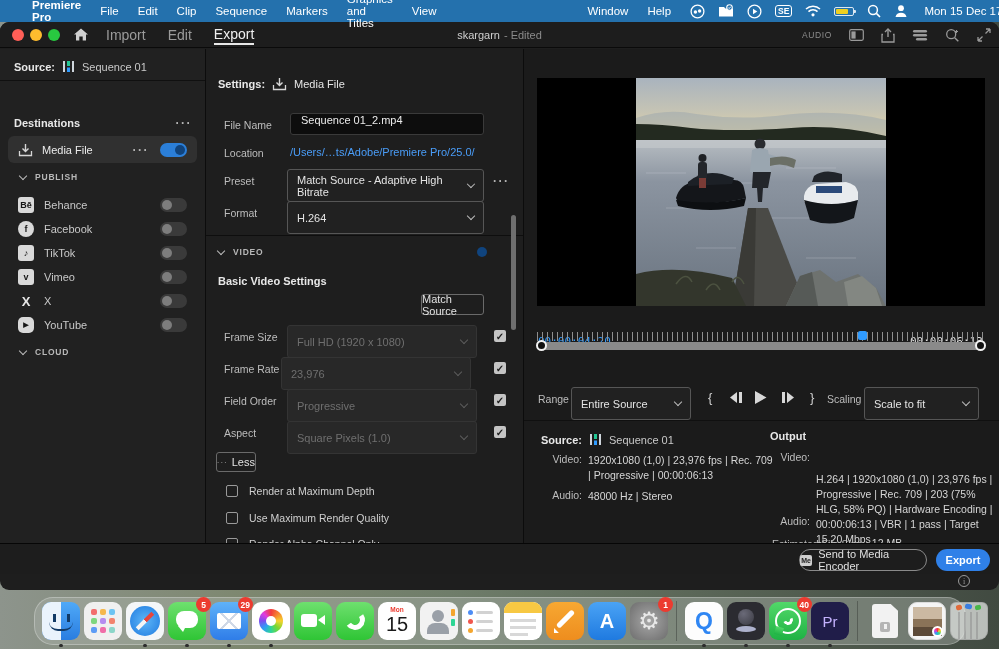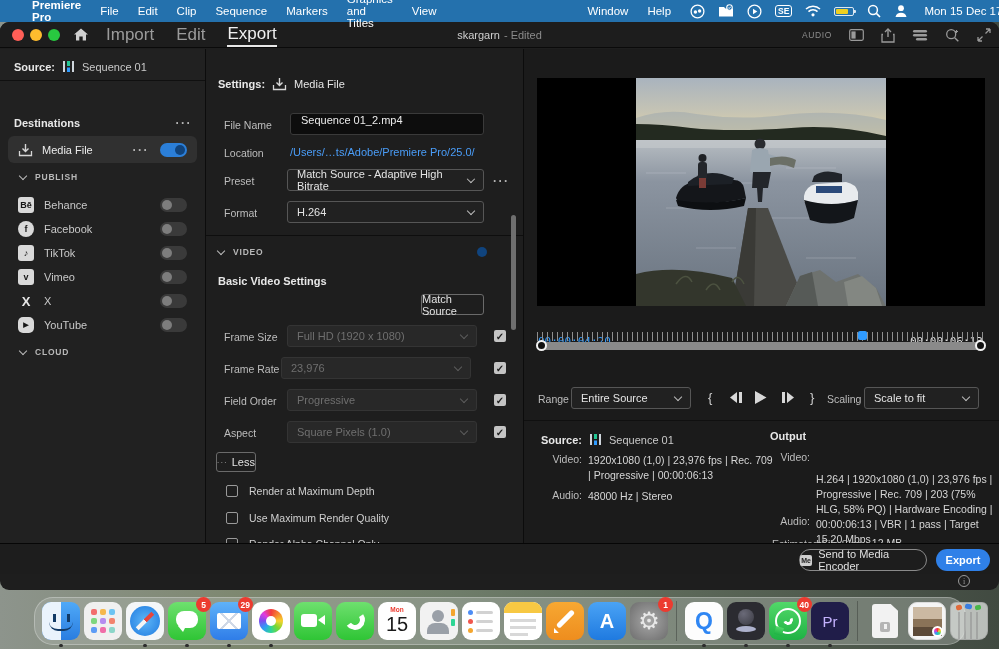--- a/index.html
+++ b/index.html
@@ -21,21 +21,21 @@
   .clock { font-size:11.5px; margin-left:3px; white-space:nowrap; }
   .battery { width:20px; height:9px; border:1px solid #dce8f2; border-radius:2px; position:relative; }
   .battery::after { content:""; position:absolute; left:1px; top:1px; bottom:1px; width:12px; background:#f0d020; border-radius:1px; }
   .battery::before { content:""; position:absolute; right:-3px; top:2px; width:2px; height:3px; background:#dce8f2; border-radius:0 1px 1px 0; }
 
   
   .window { position:absolute; left:0; top:22px; width:999px; height:568px; background:#1e1e1e;
     border-radius:9px 9px 9px 9px; overflow:hidden; z-index:10; }
   .titlebar { position:absolute; left:0; top:0; width:100%; height:26px; background:#1d1d1d; border-bottom:1px solid #0a0a0a; }
   .tl { position:absolute; top:7px; width:12px; height:12px; border-radius:50%; }
-  .tabs { position:absolute; left:100px; top:0; height:26px; display:flex; align-items:center; gap:22px; font-size:17px; color:#9b9b9b; }
+  .tabs { position:absolute; left:100px; top:0; height:26px; display:flex; align-items:center; gap:22px; font-size:14px; color:#9b9b9b; }
   .tabs .tab.active { color:#f0f0f0; border-bottom:2px solid #e8e8e8; padding-bottom:1px; }
   .doctitle { position:absolute; left:0; right:0; top:0; height:26px; display:flex; justify-content:center; align-items:center; gap:4px; font-size:11px; pointer-events:none; }
   .tb-icons { position:absolute; right:8px; top:0; height:26px; display:flex; align-items:center; gap:17px; }
   .audio-lbl { font-size:8.5px; letter-spacing:.6px; color:#8d8d8d; }
 
   .vsep { position:absolute; top:27px; width:1px; height:494px; background:#0c0c0c; }
 
   
   .sidebar { position:absolute; left:0; top:27px; width:205px; height:494px; background:#212121; }
   .srcrow { position:absolute; left:0; top:4px; width:205px; height:28px; border-bottom:1px solid #101010;
@@ -56,21 +56,21 @@
   .tgl.on { background:#2b7fd9; }
   .tgl.on::after { left:auto; right:2px; background:#10447e; }
 
   
   .middle { position:absolute; left:206px; top:27px; width:317px; height:494px; background:#1e1e1e; }
   .mrow { position:absolute; display:flex; align-items:center; gap:7px; }
   .flabel { position:absolute; font-size:10.5px; color:#bdbdbd; }
   .input { position:absolute; height:22px; background:#0d0d0d; border:1px solid #3a3a3a; border-radius:3px;
     color:#ececec; font-size:11px; padding:0 10px; font-family:"Liberation Sans",sans-serif; }
   .link { color:#4a9df8; font-size:11px; }
-  .dd { position:absolute; height:22px; border:1px solid #565656; border-radius:3px; background:#212121;
+  .dd { position:absolute; height:33px; border:1px solid #565656; border-radius:3px; background:#212121;
     display:flex; align-items:center; padding:0 9px; color:#e4e4e4; font-size:11px; }
   .dd .chev { margin-left:auto; }
   .dd.dis { border-color:#343434; background:#282828; color:#6f6f6f; }
   .dd.dis .chev { border-color:#5c5c5c; }
   .hsep { position:absolute; left:0; width:317px; height:1px; background:#0e0e0e; }
   .chk { width:12px; height:12px; border-radius:2px; background:#c4c4c4; color:#1a1a1a; font-size:10px; font-weight:bold;
     display:flex; align-items:center; justify-content:center; }
   .chk.off { background:transparent; border:1.5px solid #9a9a9a; }
   .btn { border:1px solid #6a6a6a; border-radius:3px; color:#e2e2e2; font-size:11px; background:transparent;
     display:inline-flex; align-items:center; justify-content:flex-end; }

